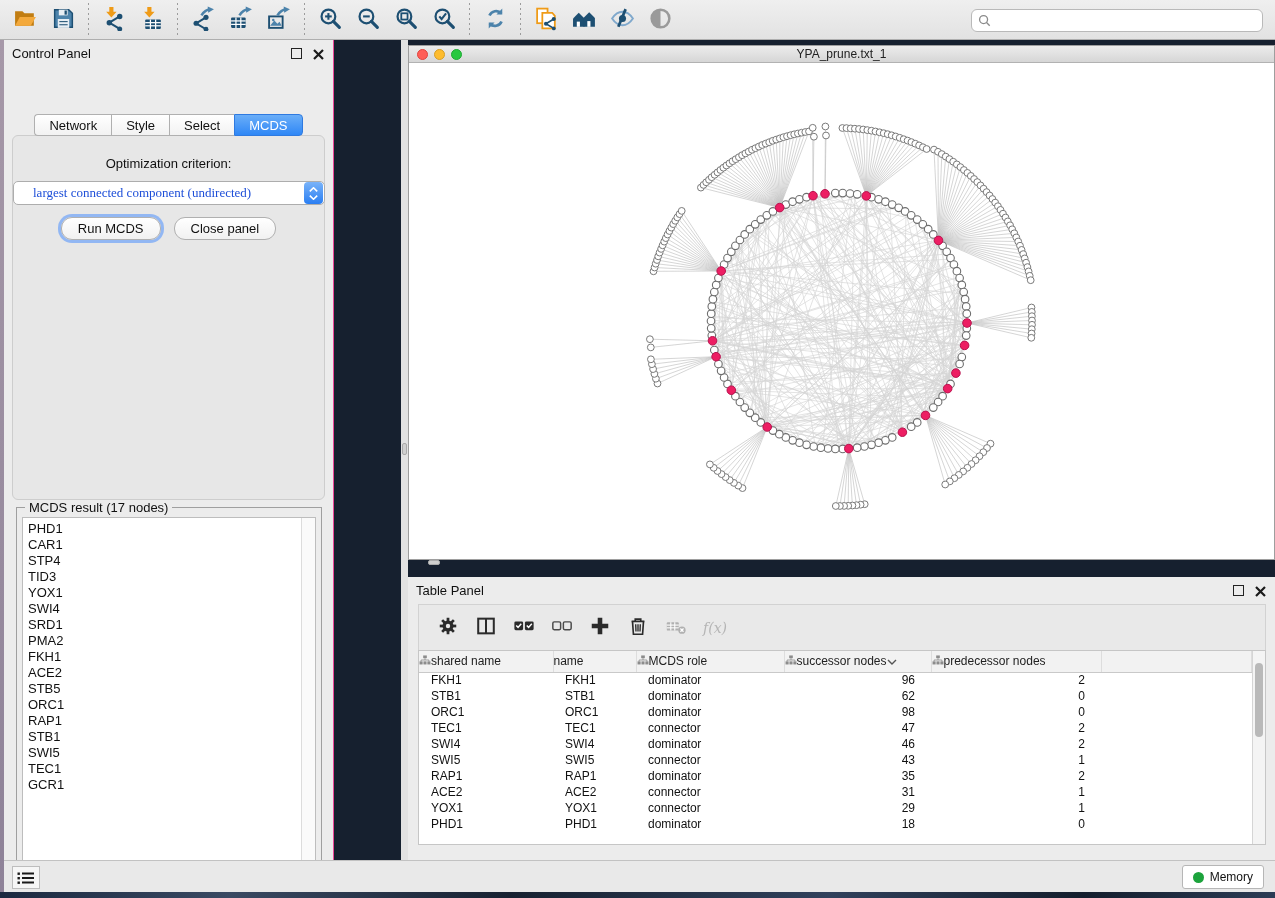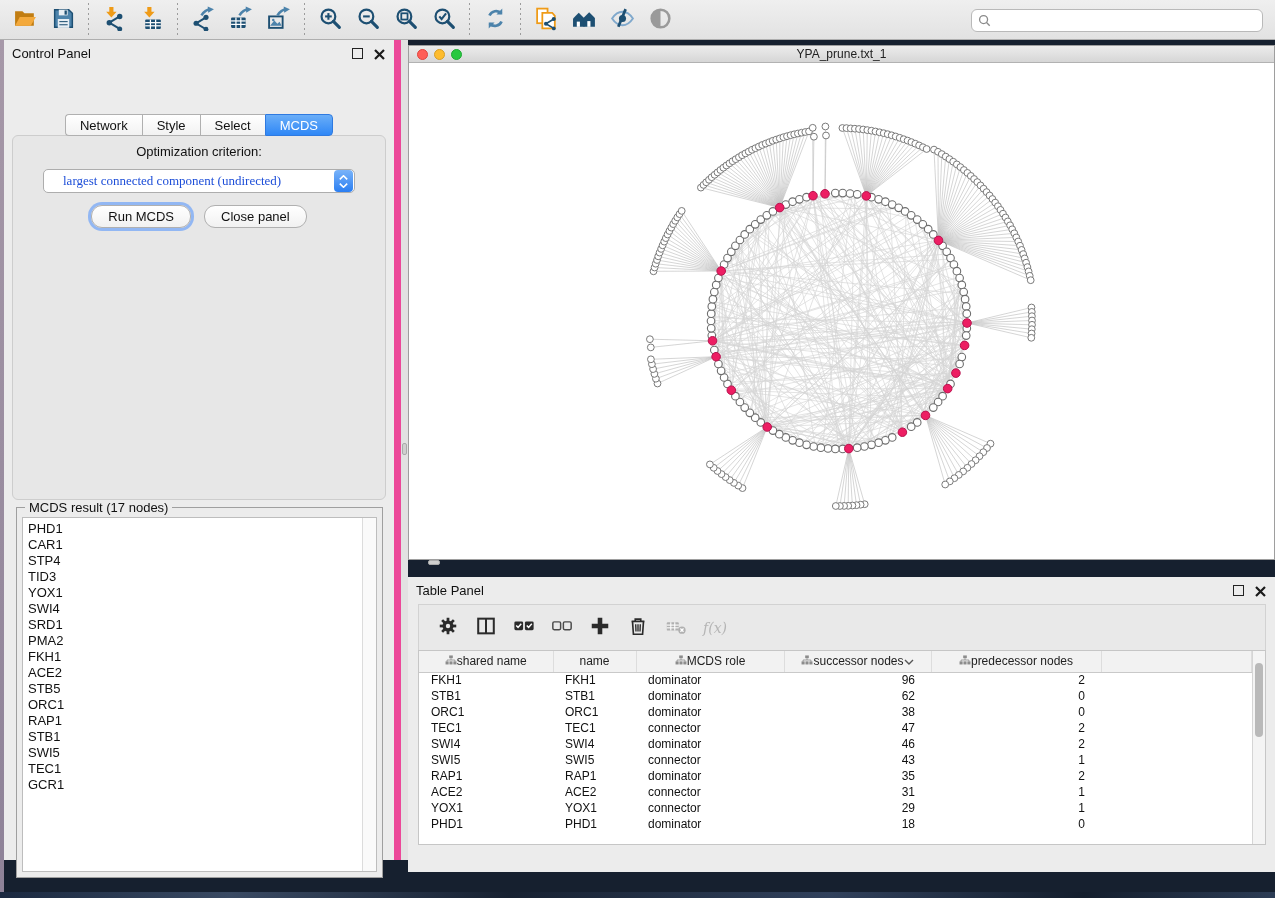--- a/index.html
+++ b/index.html
@@ -18,38 +18,38 @@
     display:flex; align-items:center; padding-left:6px; }
   .tb-btn { width:38px; height:34px; border:none; background:transparent; display:flex; align-items:center; justify-content:center; cursor:pointer; }
   .tb-btn svg { width:25px; height:25px; }
   .tb-sep { width:1px; height:34px; margin:0 6px; background-image:repeating-linear-gradient(#9c9c9c 0 2px, transparent 2px 5px); }
   .search-wrap { position:absolute; right:12px; top:9px; width:292px; height:23px; background:#fff;
     border:1px solid #b9b9b9; border-radius:6px; display:flex; align-items:center; padding-left:6px; }
   .search-wrap svg { width:13px; height:13px; margin-right:5px; }
   .search-input { border:none; outline:none; flex:1; height:100%; font-size:12px; background:transparent; }
 
   
-  .control-panel { position:absolute; left:4px; top:40px; width:397px; bottom:38px; background:#ececec; border-right:7px solid #ec4899; }
+  .control-panel { position:absolute; left:4px; top:40px; width:330px; bottom:38px; background:#ececec; border-right:1px solid #ec4899; }
   .panel-header { height:26px; display:flex; align-items:center; padding:0 8px; }
   .panel-title { font-size:13px; color:#111; }
   .panel-header .spacer { flex:1; }
   .win-float { width:11px; height:11px; border:1.5px solid #222; margin-right:10px; cursor:pointer; }
   .win-close { width:13px; height:13px; cursor:pointer; }
   .win-close svg { width:13px; height:13px; }
 
   .seg-row { position:absolute; left:0; right:0; top:74px; display:flex; justify-content:center; z-index:3; }
   .seg { height:22px; font-size:13px; padding:0 14px; background:linear-gradient(#ffffff,#f2f2f2);
     border:1px solid #b0b0b0; border-right:none; color:#111; cursor:pointer; }
   .seg:first-child { border-radius:4px 0 0 4px; }
   .seg:last-child { border-radius:0 4px 4px 0; border-right:1px solid #b0b0b0; }
   .seg.active { background:linear-gradient(#6aaef8,#2f87f6); color:#fff; border-color:#2f7ae0; }
 
   .cp-box { position:absolute; left:8px; right:8px; top:95px; height:365px; background:#e7e7e7;
     border:1px solid #cdcdcd; border-radius:6px; }
-  .opt-label { text-align:center; margin-top:8px; font-size:13px; color:#111; }
+  .opt-label { text-align:center; margin-top:20px; font-size:13px; color:#111; }
   .select-box { margin:10px auto 0; width:312px; height:24px; background:#fff; border:1px solid #adadad;
     border-radius:5px; display:flex; align-items:center; cursor:pointer; position:relative; }
   .select-text { flex:1; font-size:13px; padding-left:19px; color:#1d4ed8; white-space:nowrap;font-family:Liberation Serif, serif; }
   .select-stepper { width:19px; height:22px; margin-right:1px; border-radius:4px;
     background:linear-gradient(#79b3f9,#2a7ef2); display:flex; flex-direction:column; align-items:center; justify-content:center; gap:3px; }
   .select-stepper svg { width:9px; height:5px; }
   .btn-row { display:flex; justify-content:center; gap:13px; margin-top:12px; }
   .mac-btn { height:23px; font-size:13px; padding:0 16px; background:linear-gradient(#ffffff,#f1f1f1);
     border:1px solid #b0b0b0; border-radius:11px; color:#111; cursor:pointer;text-align:center; }
   .mac-btn.focused { box-shadow:0 0 0 3px rgba(77,144,254,.55); }
@@ -85,21 +85,21 @@
     border:1px solid #d2d2d2; border-bottom:none; display:flex; align-items:center; padding-left:10px; }
   .tp-btn { width:38px; height:38px; border:none; background:transparent; display:flex; align-items:center; justify-content:center; cursor:pointer; }
   .tp-btn svg { width:22px; height:22px; }
   .fx-label { font-family:"DejaVu Serif","Liberation Serif",serif; font-style:italic; font-size:14px; color:#b5b5b5; margin-left:8px; }
 
   .table-wrap { position:absolute; left:10px; right:9px; top:73px; bottom:27px; background:#fff; border:1px solid #c6c6c6; display:flex; }
   .grid { flex:1; overflow:hidden; }
   table.node-table { border-collapse:collapse; width:100%; table-layout:fixed; }
   .node-table th { height:21px; background:#f2f2f2; border-bottom:1px solid #c9c9c9; border-right:1px solid #ddd;
     font-size:12px; font-weight:normal; color:#222; text-align:center; cursor:pointer; white-space:nowrap; overflow:hidden; }
-  .node-table th .th-inner { display:flex; align-items:center; justify-content:center; }
+  .node-table th .th-inner { display:flex; align-items:center; }
   .node-table td { height:16px; font-size:12px; color:#111; white-space:nowrap; overflow:hidden; cursor:default; }
   .td-text { padding-left:12px; text-align:left; }
   .td-num { padding-right:16px; text-align:right; }
   .tbl-scroll { width:13px; border-left:1px solid #d5d5d5; background:#f4f4f4; position:relative; }
   .tbl-thumb { position:absolute; left:2px; right:2px; top:12px; height:74px; background:#b9b9b9; border-radius:5px; cursor:pointer; }
 
   .tp-tabs { position:absolute; left:0; right:0; bottom:2px; display:flex; justify-content:center; }
   .tp-tab { height:22px; font-size:13px; padding:0 14px; background:#fdfdfd; border:1px solid #bcbcbc; border-right:none; color:#111; cursor:pointer; }
   .tp-tab:first-child { border-radius:5px 0 0 5px; }
   .tp-tab:last-child { border-radius:0 5px 5px 0; border-right:1px solid #bcbcbc; }
@@ -1283,21 +1283,21 @@
                 <td class="td-text">STB1</td>
                 <td class="td-text">dominator</td>
                 <td class="td-num">62</td>
                 <td class="td-num">0</td>
                 <td></td>
               </tr>
               <tr>
                 <td class="td-text">ORC1</td>
                 <td class="td-text">ORC1</td>
                 <td class="td-text">dominator</td>
-                <td class="td-num">38</td>
+                <td class="td-num">98</td>
                 <td class="td-num">0</td>
                 <td></td>
               </tr>
               <tr>
                 <td class="td-text">TEC1</td>
                 <td class="td-text">TEC1</td>
                 <td class="td-text">connector</td>
                 <td class="td-num">47</td>
                 <td class="td-num">2</td>
                 <td></td>
@@ -1352,16 +1352,36 @@
               </tr>
             </tbody>
         </table>
       </div>
       <div class="tbl-scroll">
         <div class="tbl-thumb"></div>
       </div>
     </div>
   </div>
 
+  <div class="statusbar">
+    <button class="list-btn">
+      <svg viewBox="0 0 18 14" width="18" height="14">
+        <g stroke="#1a1a1a" stroke-width="2">
+            <line x1="5" y1="2.5" x2="17" y2="2.5"></line>
+            <line x1="5" y1="7" x2="17" y2="7"></line>
+            <line x1="5" y1="11.5" x2="17" y2="11.5"></line>
+          </g>
+        <g fill="#1a1a1a">
+            <rect x="0.5" y="1.5" width="2.4" height="2.4"></rect>
+            <rect x="0.5" y="6" width="2.4" height="2.4"></rect>
+            <rect x="0.5" y="10.5" width="2.4" height="2.4"></rect>
+          </g>
+      </svg>
+    </button>
+    <button class="memory-btn">
+      <span class="mem-dot" id="mem-dot" style="background: rgb(28, 163, 60);"></span>
+      <span>Memory</span>
+    </button>
+  </div>
 
   <div class="wall-left"></div>
   <div class="wall-bottom"></div>
 </div>
 
 </body></html>

